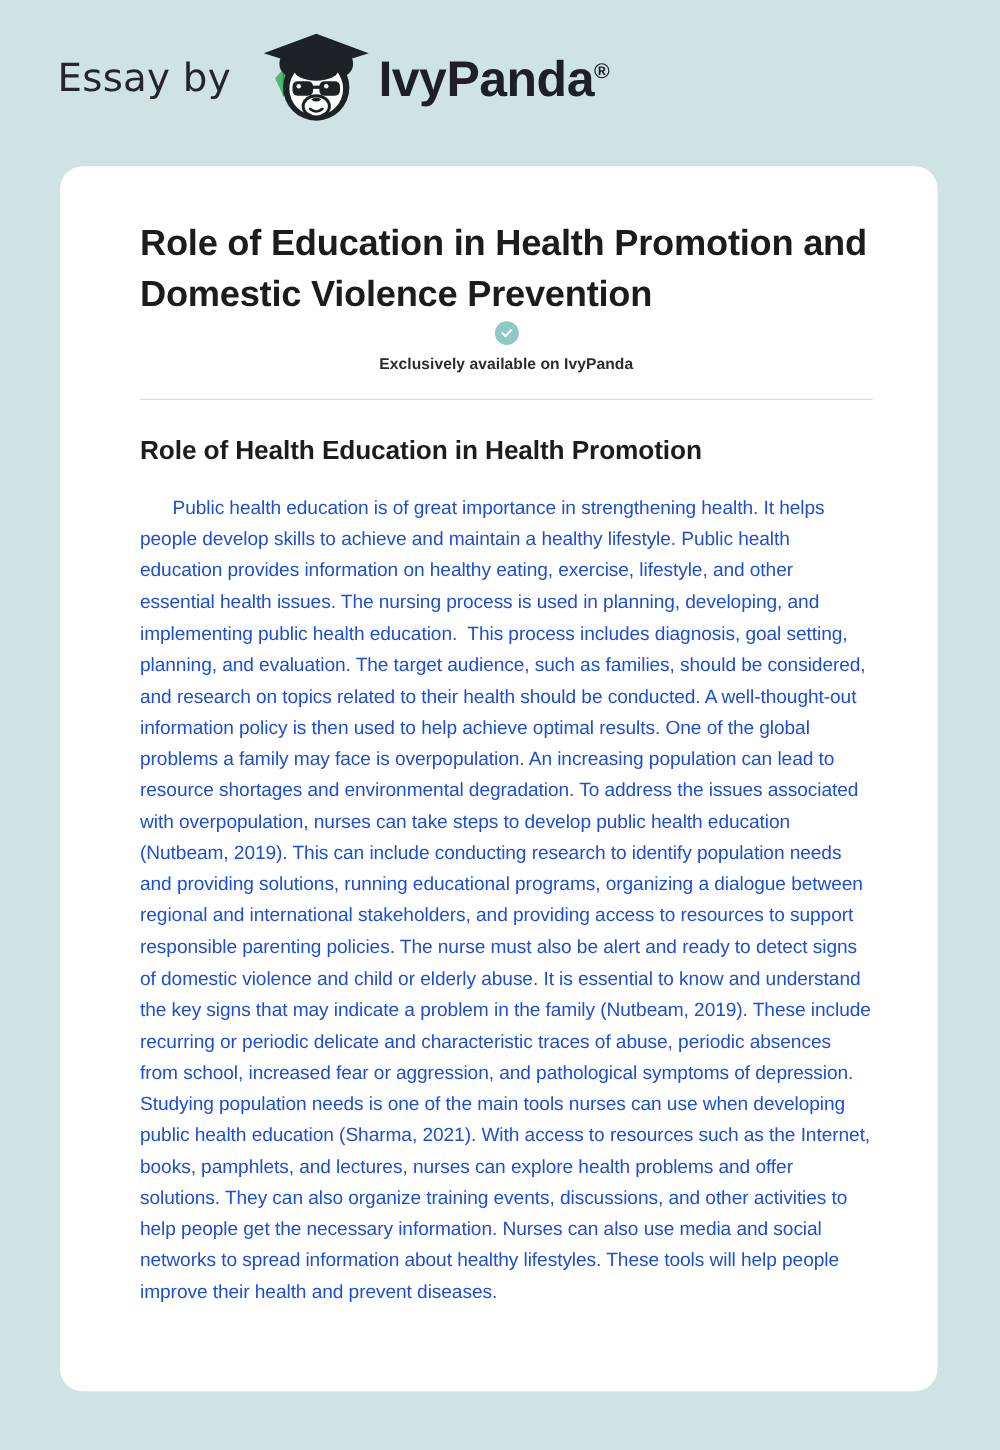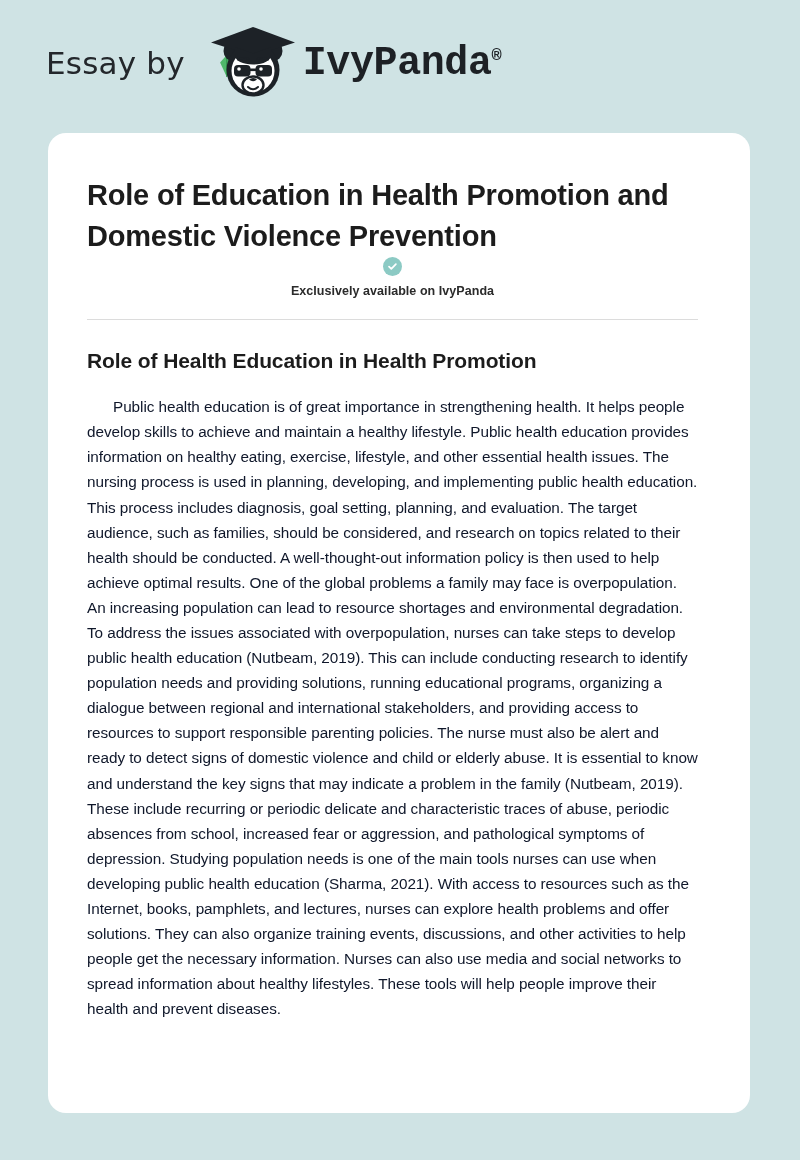--- a/index.html
+++ b/index.html
@@ -45,21 +45,21 @@
     gap: 6px;
   }
   .panda-mark {
     width: 96px;
     height: 78px;
     display: block;
     margin-left: 6px;
   }
   .ivypanda-word {
     position: relative;
-    font-family: Liberation Mono, monospace;
+    font-family: Liberation Sans, sans-serif;
     font-size: 40px;
     font-weight: 700;
     color: #1d2125;
     line-height: 1;
     letter-spacing: -0.4px;
     white-space: nowrap;
     margin-left: -4px;
   }
   .ivypanda-word .reg {
     font-size: 17px;
@@ -70,21 +70,21 @@
 
   
   .paper-card {
     position: absolute;
     left: 48px;
     top: 133px;
     width: 702px;
     height: 980px;
     background: #ffffff;
     border-radius: 18px;
-    padding: 42px 28px 0 15px;
+    padding: 42px 28px 0 40px;
   }
   .card-inner {
     padding: 0 24px;
   }
 
   .doc-title {
     font-family: "Liberation Sans", sans-serif;
     font-size: 29px;
     font-weight: 700;
     line-height: 1.42;
@@ -132,21 +132,21 @@
     color: #1c1c1c;
     margin: 27px 0 0 0;
     line-height: 1.3;
     letter-spacing: -0.1px;
   }
 
   .body-paragraph {
     font-family: "Liberation Sans", sans-serif;
     font-size: 15.3px;
     line-height: 25.1px;
-    color: #0f172a;
+    color: #1d4ed8;
     margin: 20px 0 0 0;
     text-indent: 26px;
     text-align: left;
     white-space: pre-wrap;
     letter-spacing: -0.06px;
   }
 </style>
 </head>
 <body>
 

